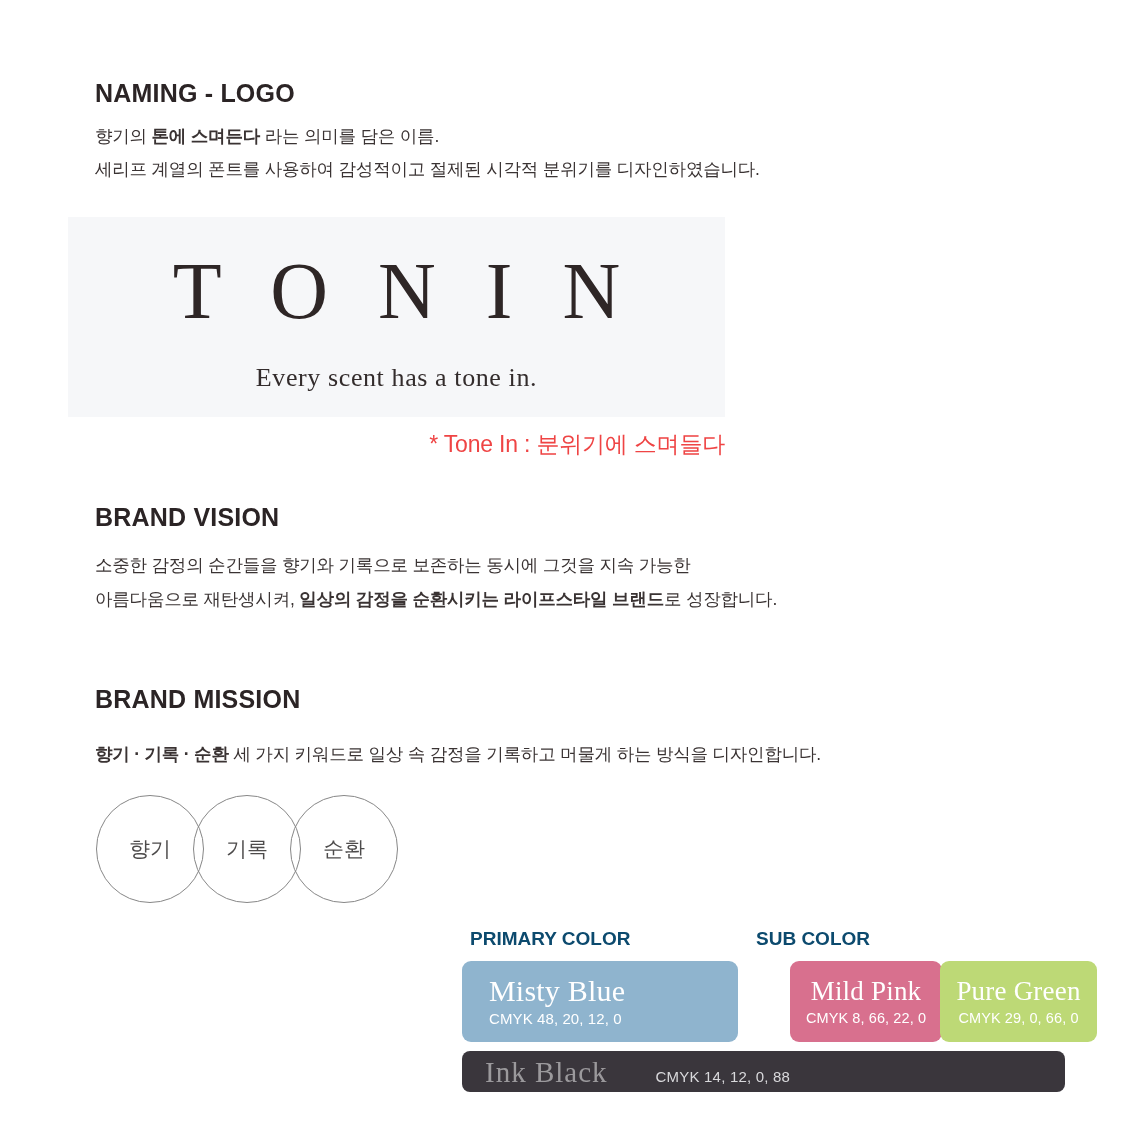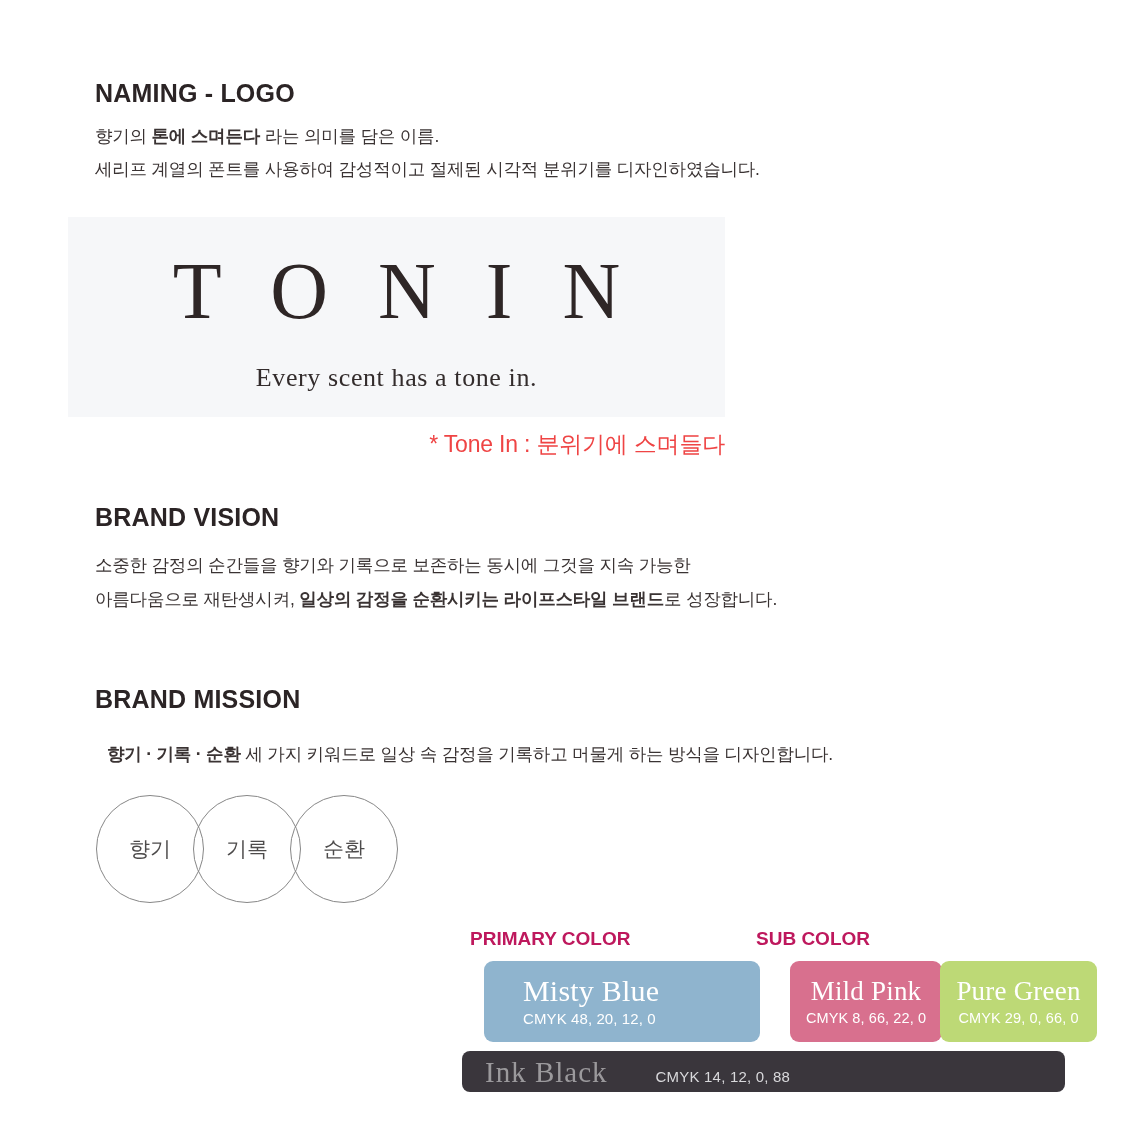--- a/index.html
+++ b/index.html
@@ -71,21 +71,21 @@
     font-size: 23px;
     letter-spacing: -0.2px;
     color: #ef4444;
   }
 
   #vision-title  { left: 95px; top: 503px; }
   #vision-line1  { left: 95px; top: 548px; }
   #vision-line2  { left: 95px; top: 582px; }
 
   #mission-title { left: 95px; top: 685px; }
-  #mission-line  { left: 95px; top: 737px; margin-left: 12px; }
+  #mission-line  { left: 95px; top: 737px; }
 
   .circles { position: absolute; left: 0; top: 0; }
   .circle {
     position: absolute;
     width: 108px; height: 108px;
     border: 1.5px solid #878787;
     border-radius: 50%;
     box-sizing: border-box;
     display: flex;
     align-items: center;
@@ -95,21 +95,21 @@
     background: transparent;
   }
   #circle-1 { left: 96px;  top: 795px; }
   #circle-2 { left: 193px; top: 795px; }
   #circle-3 { left: 290px; top: 795px; }
 
   .color-label {
     position: absolute;
     font-size: 19px;
     font-weight: 700;
-    color: #be185d;
+    color: #0c4a6e;
   }
   #primary-label { left: 470px; top: 928px; }
   #sub-label     { left: 756px; top: 928px; }
 
   .swatch {
     position: absolute;
     top: 961px;
     height: 81px;
     border-radius: 9px;
     color: #ffffff;
@@ -122,21 +122,21 @@
     font-size: 30px;
     line-height: 30px;
     letter-spacing: 0.2px;
   }
   .sw-cmyk {
     font-size: 15px;
     line-height: 19px;
     margin-top: 3px;
     letter-spacing: 0.1px;
   }
-  #sw-blue  { left: 484px; width: 276px; padding-left: 39px; box-sizing: border-box; align-items: flex-start; }
+  #sw-blue  { left: 462px; width: 276px; padding-left: 27px; box-sizing: border-box; align-items: flex-start; }
   #sw-pink  { left: 747px; width: 152px; align-items: center; margin-left: 43px; }
   #sw-green { left: 940px; width: 157px; align-items: center; }
   #sw-pink .sw-name, #sw-green .sw-name { font-size: 27px; }
   #sw-pink .sw-cmyk, #sw-green .sw-cmyk { font-size: 14.5px; }
 
   .ink-bar {
     position: absolute;
     left: 462px; top: 1051px;
     width: 603px; height: 41px;
     border-radius: 8px;

